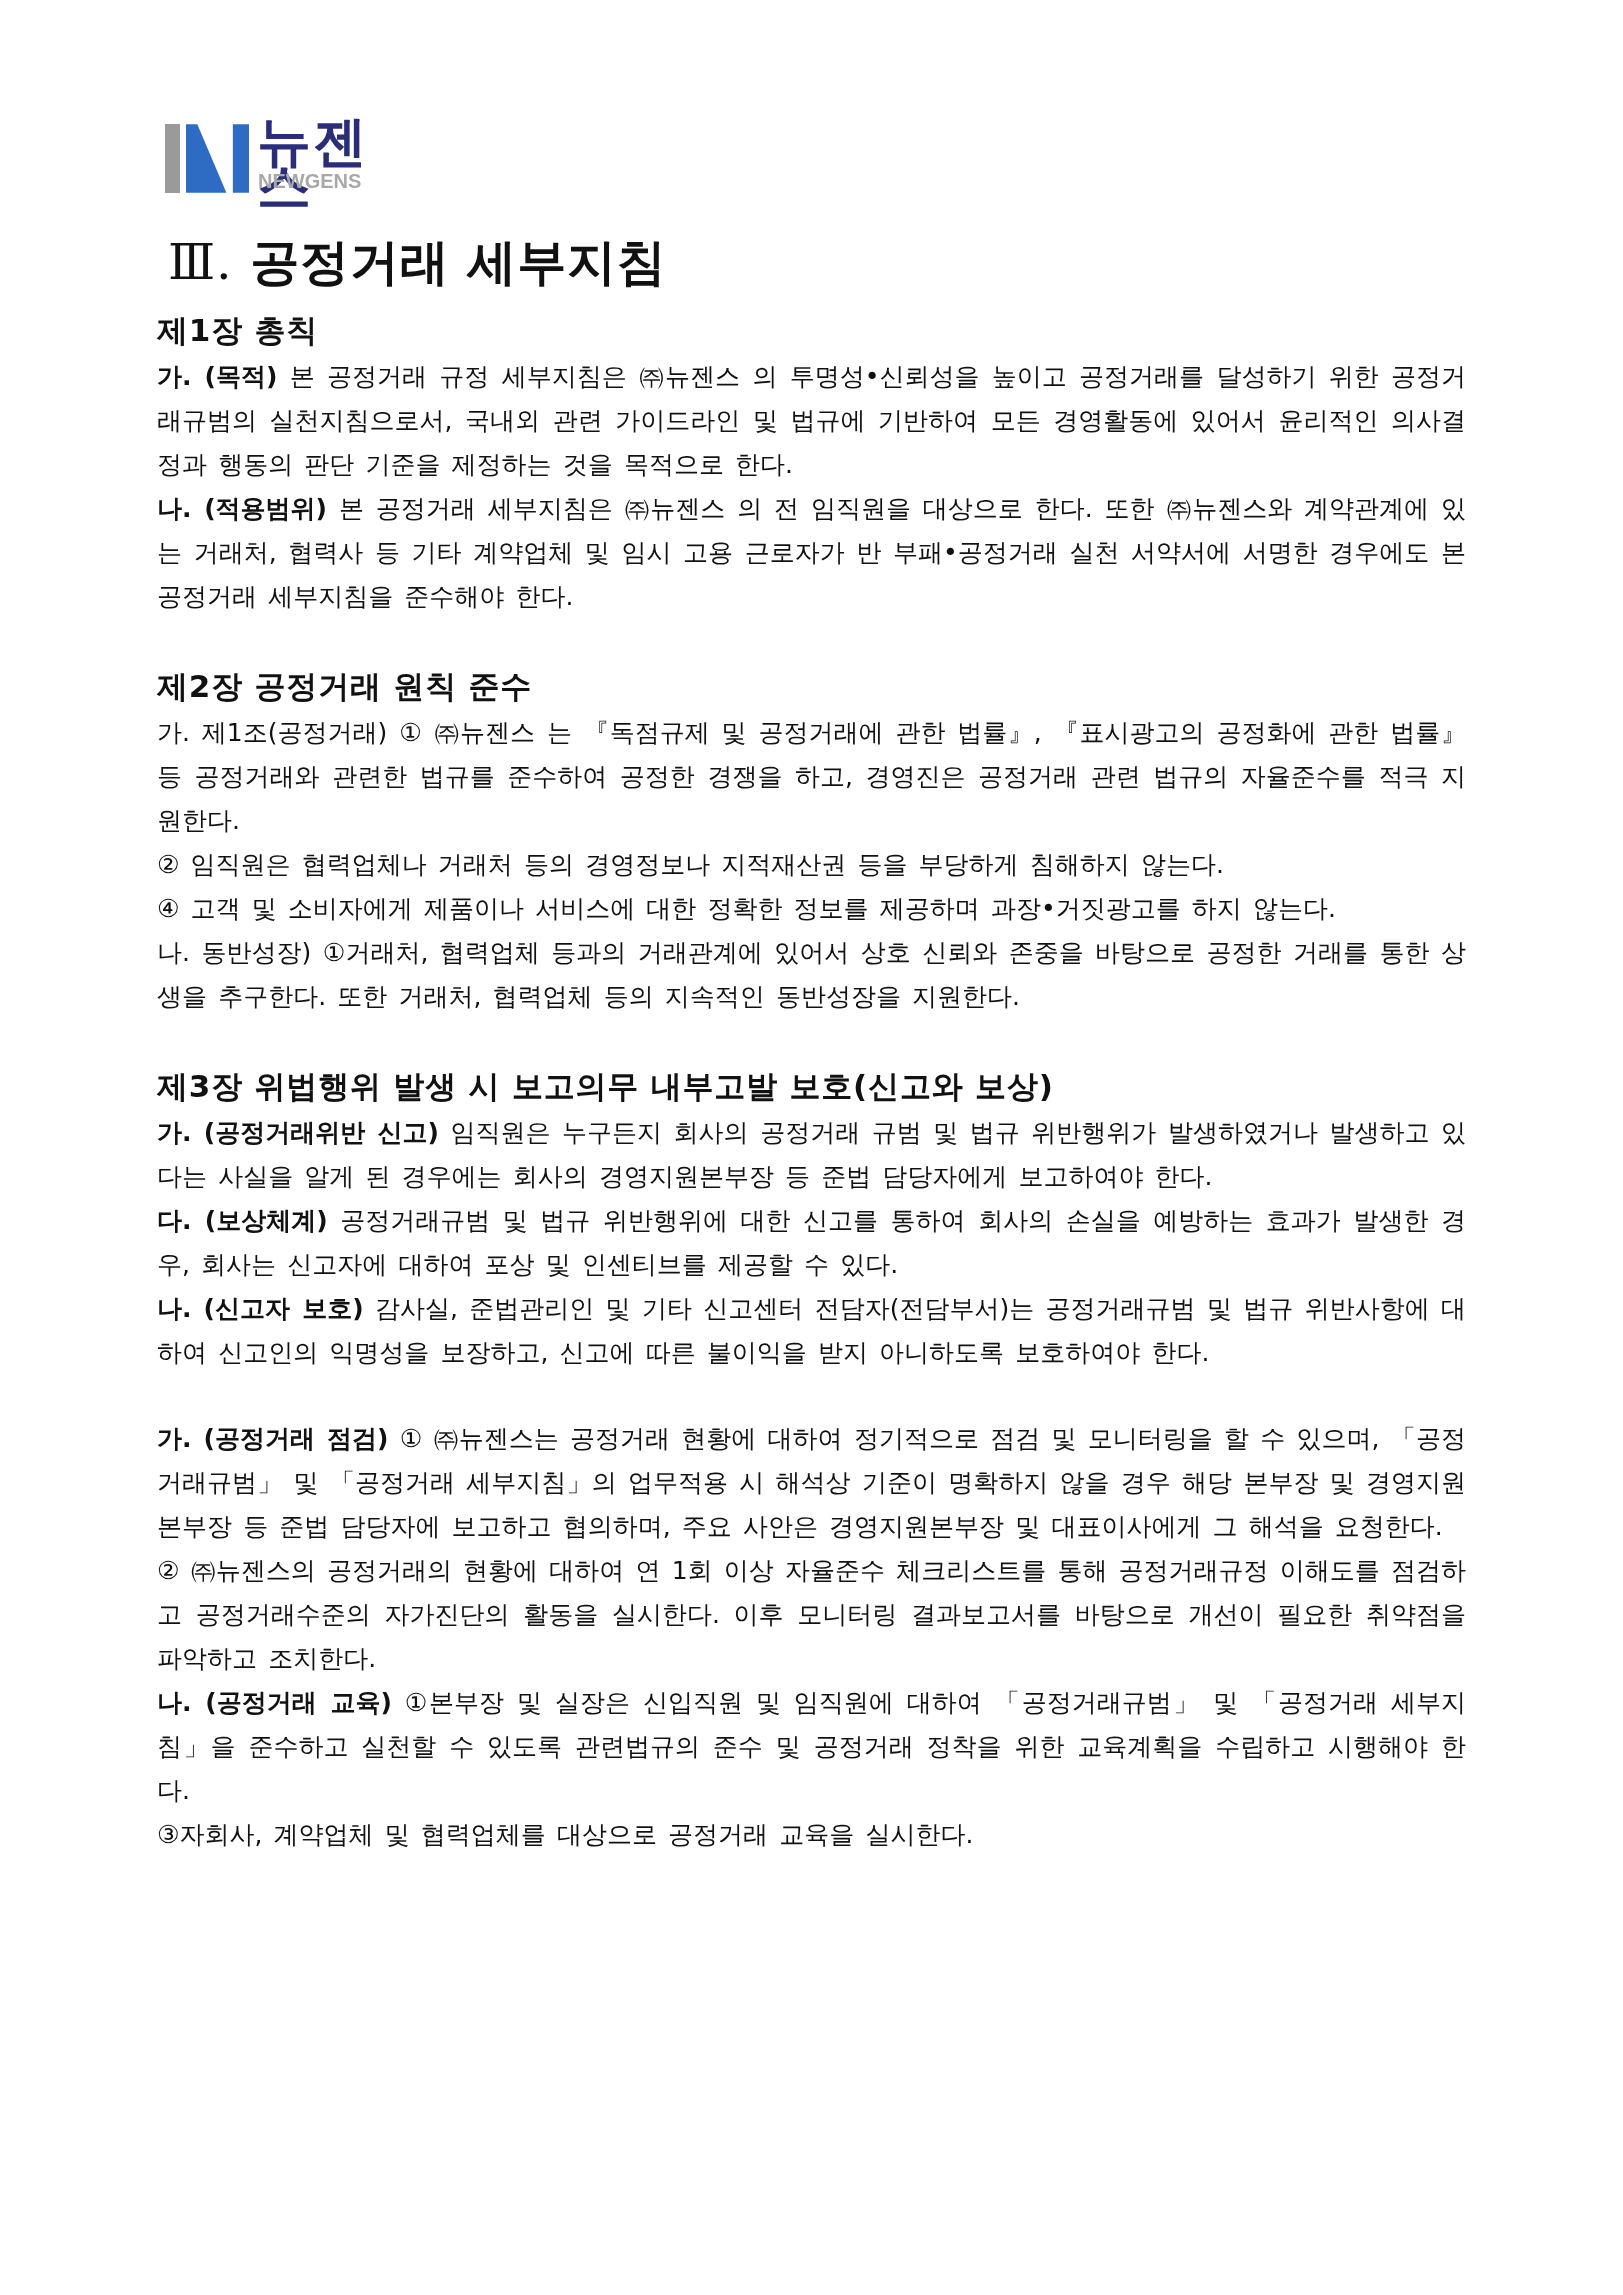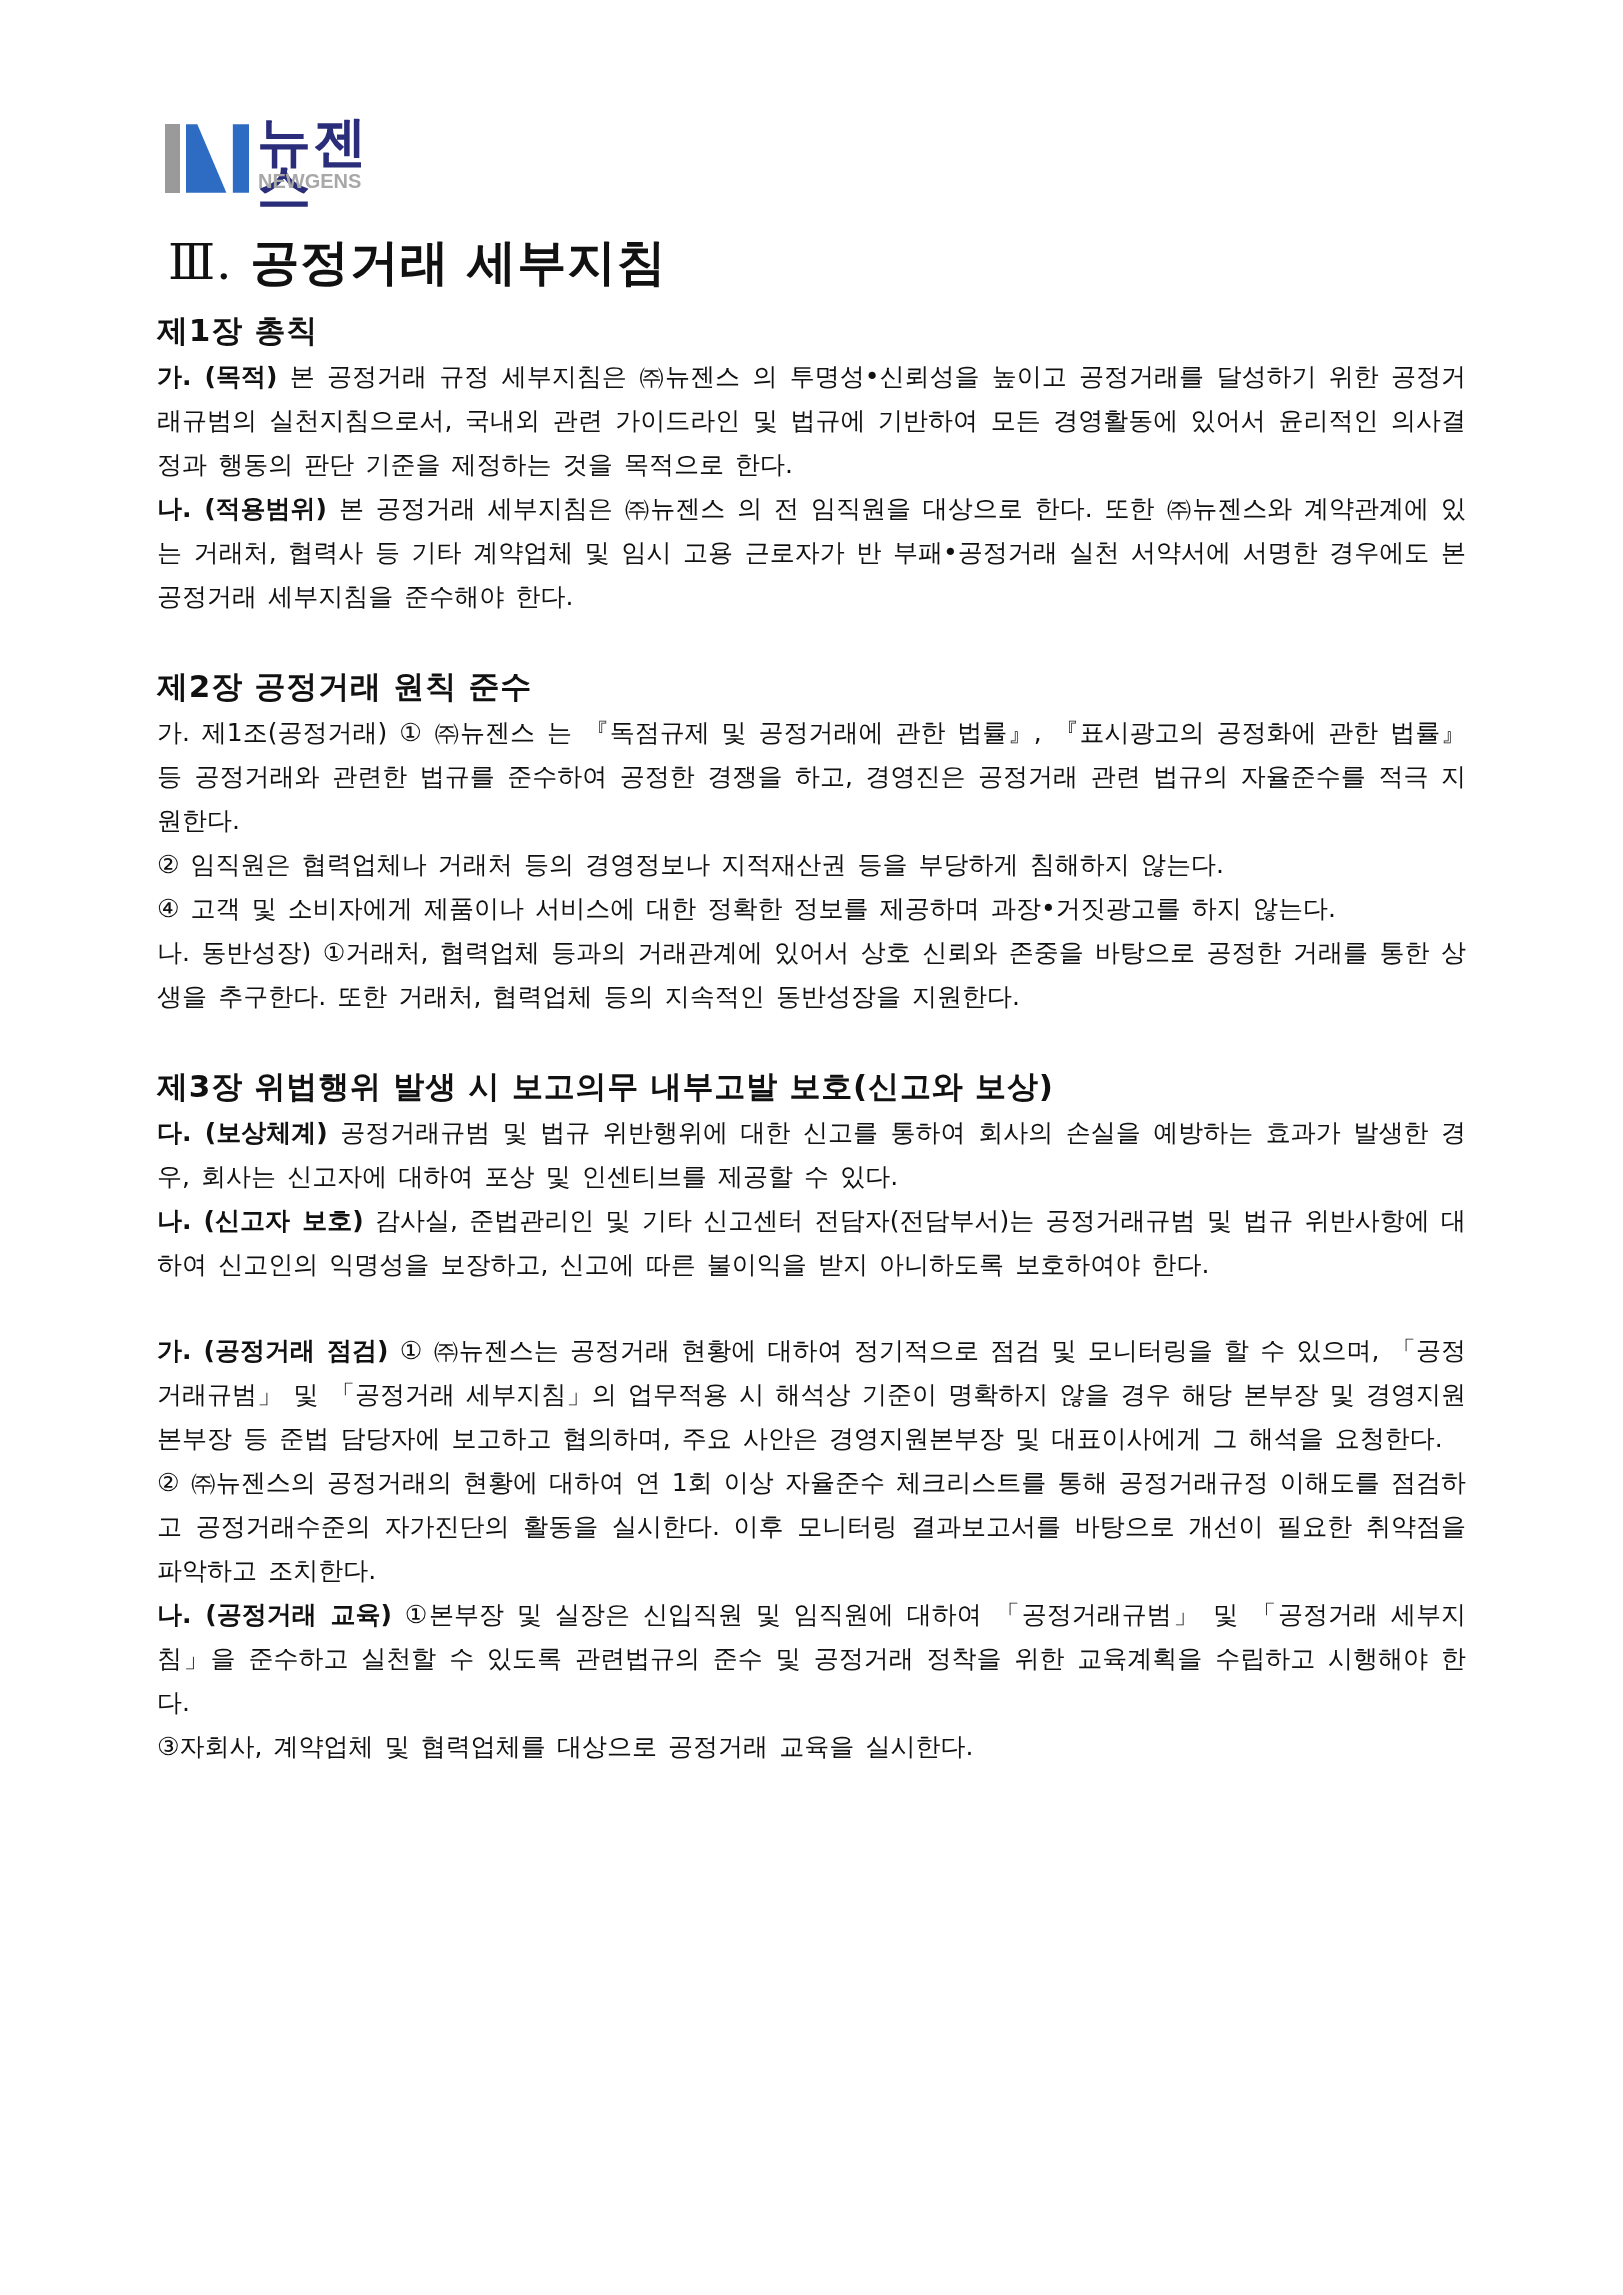--- a/index.html
+++ b/index.html
@@ -51,20 +51,21 @@
     <p class="para"><span>가. 제1조(공정거래) ① ㈜뉴젠스 는 『독점규제 및 공정거래에 관한 법률』, 『표시광고의 공정화에 관한 법률』 등 공정거래와 관련한 법규를 준수하여 공정한 경쟁을 하고, 경영진은 공정거래 관련 법규의 자율준수를 적극 지원한다.</span></p>
     <p class="para"><span>② 임직원은 협력업체나 거래처 등의 경영정보나 지적재산권 등을 부당하게 침해하지 않는다.</span></p>
     <p class="para"><span>④ 고객 및 소비자에게 제품이나 서비스에 대한 정확한 정보를 제공하며 과장•거짓광고를 하지 않는다.</span></p>
     <p class="para"><span>나. 동반성장) ①거래처, 협력업체 등과의 거래관계에 있어서 상호 신뢰와 존중을 바탕으로 공정한 거래를 통한 상생을 추구한다. 또한 거래처, 협력업체 등의 지속적인 동반성장을 지원한다.</span></p>
   </section>
 
   <div class="gap"></div>
 
   <section>
     <h2 class="chapter">제3장 위법행위 발생 시 보고의무 내부고발 보호(신고와 보상)</h2>
+    <p class="para"><b>가. (공정거래위반 신고)</b><span> 임직원은 누구든지 회사의 공정거래 규범 및 법규 위반행위가 발생하였거나 발생하고 있다는 사실을 알게 된 경우에는 회사의 경영지원본부장 등 준법 담당자에게 보고하여야 한다.</span></p>
     <p class="para"><b>다. (보상체계)</b><span> 공정거래규범 및 법규 위반행위에 대한 신고를 통하여 회사의 손실을 예방하는 효과가 발생한 경우, 회사는 신고자에 대하여 포상 및 인센티브를 제공할 수 있다.</span></p>
     <p class="para"><b>나. (신고자 보호)</b><span> 감사실, 준법관리인 및 기타 신고센터 전담자(전담부서)는 공정거래규범 및 법규 위반사항에 대하여 신고인의 익명성을 보장하고, 신고에 따른 불이익을 받지 아니하도록 보호하여야 한다.</span></p>
   </section>
 
   <div class="gap"></div>
 
   <section>
     <p class="para"><b>가. (공정거래 점검)</b><span> ① ㈜뉴젠스는 공정거래 현황에 대하여 정기적으로 점검 및 모니터링을 할 수 있으며, 「공정거래규범」 및 「공정거래 세부지침」의 업무적용 시 해석상 기준이 명확하지 않을 경우 해당 본부장 및 경영지원본부장 등 준법 담당자에 보고하고 협의하며, 주요 사안은 경영지원본부장 및 대표이사에게 그 해석을 요청한다.</span></p>
     <p class="para"><span>② ㈜뉴젠스의 공정거래의 현황에 대하여 연 1회 이상 자율준수 체크리스트를 통해 공정거래규정 이해도를 점검하고 공정거래수준의 자가진단의 활동을 실시한다. 이후 모니터링 결과보고서를 바탕으로 개선이 필요한 취약점을 파악하고 조치한다.</span></p>
     <p class="para"><b>나. (공정거래 교육)</b><span> ①본부장 및 실장은 신입직원 및 임직원에 대하여 「공정거래규범」 및 「공정거래 세부지침」을 준수하고 실천할 수 있도록 관련법규의 준수 및 공정거래 정착을 위한 교육계획을 수립하고 시행해야 한다.</span></p>

